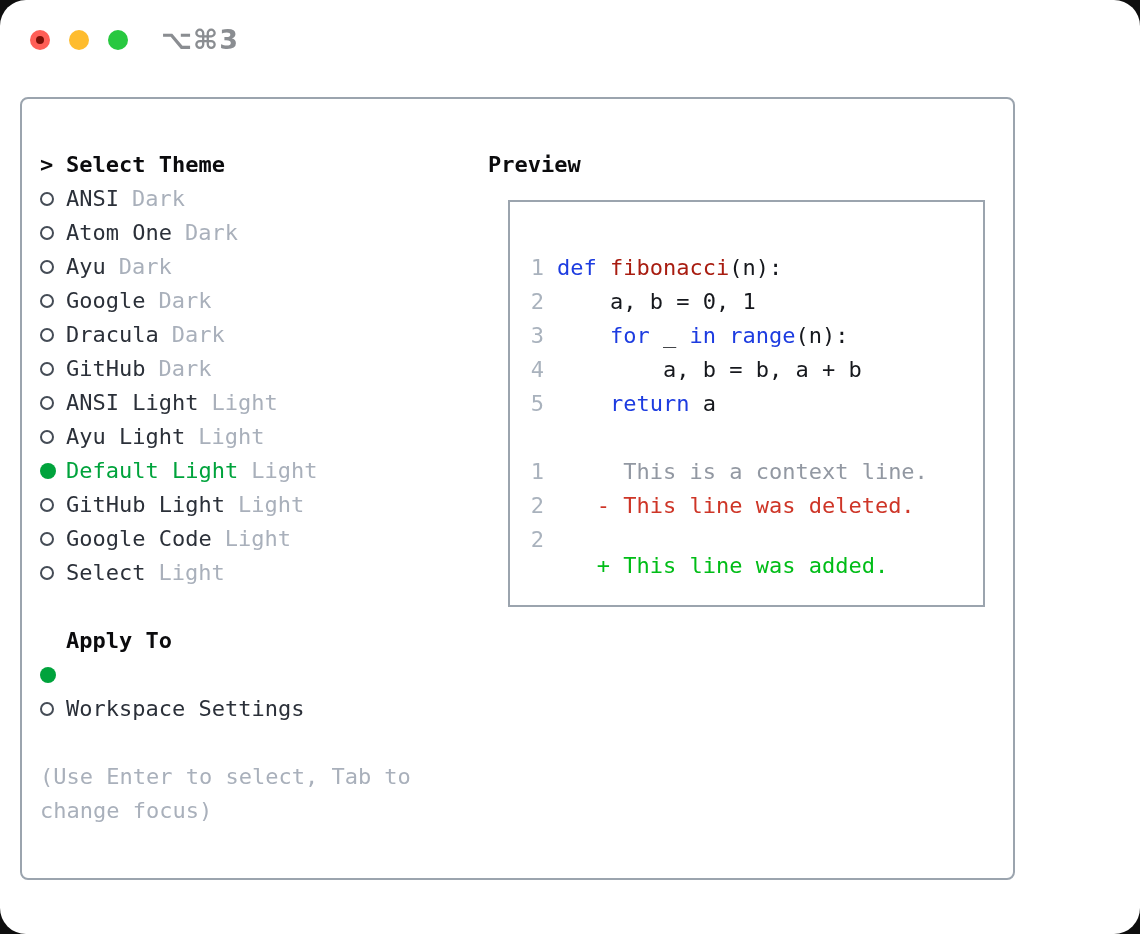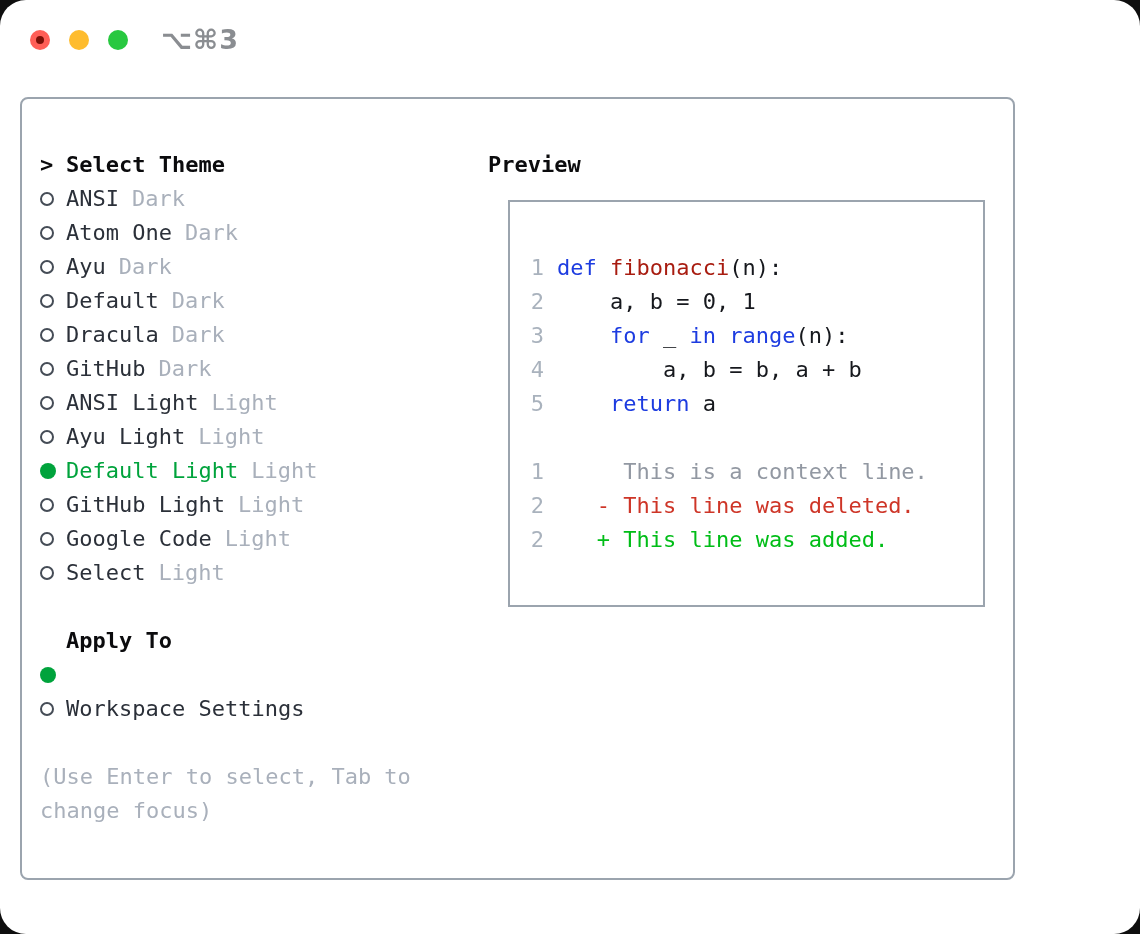--- a/index.html
+++ b/index.html
@@ -54,21 +54,21 @@
     border:2px solid var(--border);box-sizing:border-box;background:var(--win);
     padding:49px 0 0 20px;font-size:22px;line-height:34px;overflow:hidden;
   }
   .crow{display:flex;height:34px;white-space:pre;}
   .ln{width:14px;flex:0 0 14px;text-align:right;color:var(--ln-gray);margin-right:13px;}
   .tok-p{color:#16181d;}
   .tok-kw{color:var(--kw-blue);}
   .tok-fn{color:var(--fn-red);}
   .tok-ctx{color:var(--ctx-gray);}
   .tok-del{color:var(--diff-red);}
-  .tok-add{color:var(--diff-green);}
+  .tok-add{color:var(--diff-green);margin-top:26px;}
 </style>
 </head>
 <body>
 
 <div class="window">
 
   <div class="titlebar">
     <span class="light red">
         <span class="dot"></span>
       </span>
@@ -82,21 +82,21 @@
     <div class="left-col">
       <div class="row">
         <span class="marker"><span class="caret">&gt;</span></span>
         <span class="section-title">Select Theme</span>
       </div>
 
       <div id="theme-items">
           <div class="row"><span class="marker"><span class="radio"></span></span><span class="theme-label">ANSI</span><span class="theme-tag">Dark</span></div>
           <div class="row"><span class="marker"><span class="radio"></span></span><span class="theme-label">Atom One</span><span class="theme-tag">Dark</span></div>
           <div class="row"><span class="marker"><span class="radio"></span></span><span class="theme-label">Ayu</span><span class="theme-tag">Dark</span></div>
-          <div class="row"><span class="marker"><span class="radio"></span></span><span class="theme-label">Default</span><span class="theme-tag">Dark</span></div>
+          <div class="row"><span class="marker"><span class="radio"></span></span><span class="theme-label">Google</span><span class="theme-tag">Dark</span></div>
           <div class="row"><span class="marker"><span class="radio"></span></span><span class="theme-label">Dracula</span><span class="theme-tag">Dark</span></div>
           <div class="row"><span class="marker"><span class="radio"></span></span><span class="theme-label">GitHub</span><span class="theme-tag">Dark</span></div>
           <div class="row"><span class="marker"><span class="radio"></span></span><span class="theme-label">ANSI Light</span><span class="theme-tag">Light</span></div>
           <div class="row"><span class="marker"><span class="radio"></span></span><span class="theme-label">Ayu Light</span><span class="theme-tag">Light</span></div>
           <div class="row selected"><span class="marker"><span class="radio sel"></span></span><span class="theme-label">Default Light</span><span class="theme-tag">Light</span></div>
           <div class="row"><span class="marker"><span class="radio"></span></span><span class="theme-label">GitHub Light</span><span class="theme-tag">Light</span></div>
           <div class="row"><span class="marker"><span class="radio"></span></span><span class="theme-label">Google Code</span><span class="theme-tag">Light</span></div>
           <div class="row"><span class="marker"><span class="radio"></span></span><span class="theme-label">Select</span><span class="theme-tag">Light</span></div>
         </div>
 

